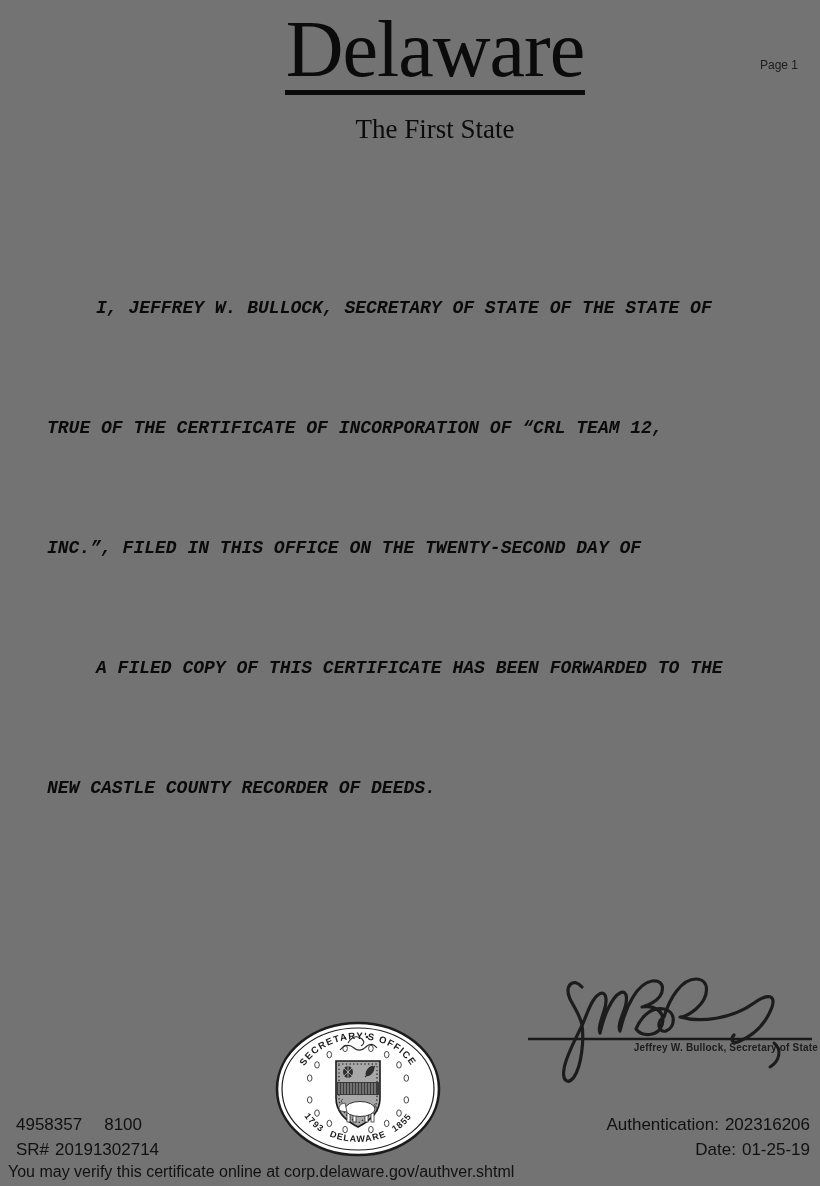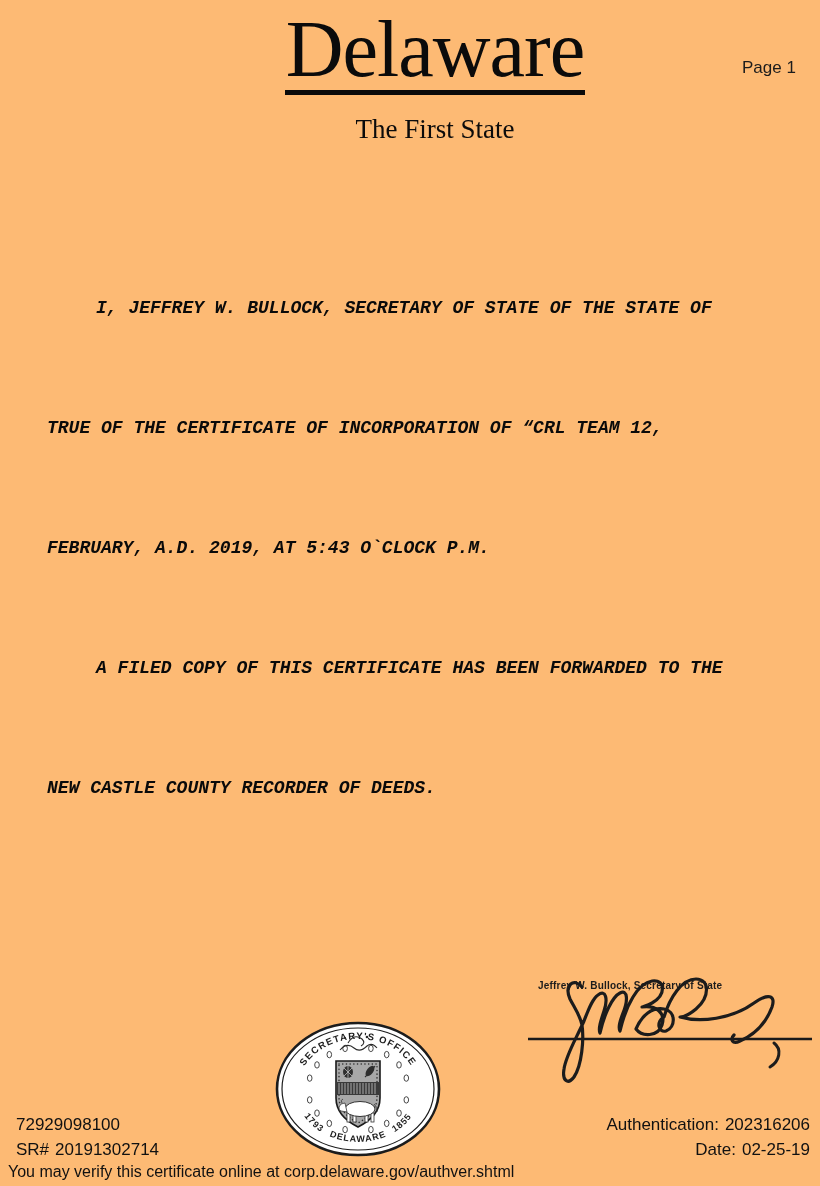--- a/index.html
+++ b/index.html
@@ -1,66 +1,66 @@
 <!DOCTYPE html>
 <html><head>
 <meta charset="utf-8">
 <style>
   html,body{margin:0;padding:0;background:#e8e8e8;}
   .page{
-    position:relative;width:820px;height:1186px;background:#fdba74;
+    position:relative;width:820px;height:1186px;background:#737373;
     font-family:"Liberation Sans",sans-serif;color:#111;overflow:hidden;
   }
   
   .header-center{position:absolute;top:9px;left:281px;width:308px;text-align:center;}
   .wordmark{
     font-family:"Liberation Serif",serif;font-size:80px;line-height:1;color:#0b0b0b;
     display:inline-block;border-bottom:5px solid #0b0b0b;padding:0 1px 1px;letter-spacing:-1px;
   }
   .tagline{font-family:"Liberation Serif",serif;font-size:27px;color:#0b0b0b;margin-top:19px;}
-  .page-label{position:absolute;top:58px;left:742px;font-size:17px;color:#1c1c1c;}
+  .page-label{position:absolute;top:58px;left:760px;font-size:12px;color:#1c1c1c;}
   
   .cert-body{
     position:absolute;left:47px;top:208px;width:726px;
     font-family:"Liberation Mono",monospace;font-weight:bold;font-style:italic;
     font-size:18px;line-height:40px;color:#0a0a0a;white-space:pre;
   }
   .cert-body .indent{padding-left:49px;}
   
   .sig-svg{position:absolute;left:524px;top:955px;}
   .signer{
-    position:absolute;left:538px;top:980px;width:280px;text-align:left;
+    position:absolute;left:538px;top:1042px;width:280px;text-align:right;
     font-size:10px;font-weight:bold;color:#1c1c1c;letter-spacing:.2px;
   }
   
   .seal-svg{position:absolute;left:272px;top:1019px;}
   .seal-arc-text{font-family:"Liberation Sans",sans-serif;font-weight:bold;fill:#1c1c1c;}
   
   .filing{position:absolute;left:16px;top:1112px;font-size:17px;line-height:25px;color:#111;}
-  .filing .gap{text-align:right;}
+  .filing .gap{margin-left:22px;text-align:right;}
   .filing .sr-num{margin-left:6px;text-align:center;}
   .auth{position:absolute;right:10px;top:1112px;text-align:right;font-size:17px;line-height:25px;color:#111;}
   .auth .val{margin-left:6px;}
   .verify{position:absolute;left:8px;top:1163px;font-size:16px;color:#111;}
 </style>
 </head>
 <body>
 
 <div class="page">
 
   <div class="header-center">
     <div class="wordmark">Delaware</div>
     <div class="tagline">The First State</div>
   </div>
   <div class="page-label">Page 1</div>
 
   <div class="cert-body">
     <div class="indent">I, JEFFREY W. BULLOCK, SECRETARY OF STATE OF THE STATE OF</div>
     <div>TRUE OF THE CERTIFICATE OF INCORPORATION OF “CRL TEAM 12,</div>
-    <div>FEBRUARY, A.D. 2019, AT 5:43 O`CLOCK P.M.</div>
+    <div>INC.”, FILED IN THIS OFFICE ON THE TWENTY-SECOND DAY OF</div>
     <div class="indent">A FILED COPY OF THIS CERTIFICATE HAS BEEN FORWARDED TO THE</div>
     <div>NEW CASTLE COUNTY RECORDER OF DEEDS.</div>
   </div>
 
   <svg class="sig-svg" width="290" height="132" viewBox="0 0 290 132">
     <line x1="4" y1="84" x2="288" y2="84" stroke="#1a1a1a" stroke-width="2.4"></line>
     <path fill="none" stroke="#1c1c1c" stroke-width="3.2" stroke-linecap="round" stroke-linejoin="round" d="M 58,32 C 50,22 40,30 46,44 C 50,52 56,60 58,70 C 60,84 58,110 50,122
              C 44,130 38,126 40,114 C 42,100 52,84 60,66 C 64,56 68,44 74,40
              C 82,34 84,44 80,56 C 77,65 74,74 76,78 C 80,60 88,42 96,38
              C 104,34 104,46 99,58 C 96,66 94,72 96,76 C 102,50 114,28 128,26
@@ -137,31 +137,31 @@
         <ellipse cx="88" cy="90" rx="15" ry="7.5" stroke-width="1"></ellipse>
         <path d="M 73,84 q -5,0 -6,4 q -0.5,3 2,4 l 6,1 z"></path>
         <path d="M 70,84 q -2,-3 1,-4" fill="none"></path>
         <path d="M 102,85 q 4,3 3,8" fill="none"></path>
       </g>
     </g>
   </svg>
 
   <div class="filing">
     <div>
-      <span>7292909</span><span class="gap">8100</span>
+      <span>4958357</span><span class="gap">8100</span>
     </div>
     <div>
       <span>SR#</span><span class="sr-num">20191302714</span>
     </div>
   </div>
 
   <div class="auth">
     <div>
       <span>Authentication:</span><span class="val">202316206</span>
     </div>
     <div>
-      <span>Date:</span><span class="val">02-25-19</span>
+      <span>Date:</span><span class="val">01-25-19</span>
     </div>
   </div>
 
   <div class="verify">You may verify this certificate online at corp.delaware.gov/authver.shtml</div>
 
 </div>
 
 </body></html>

